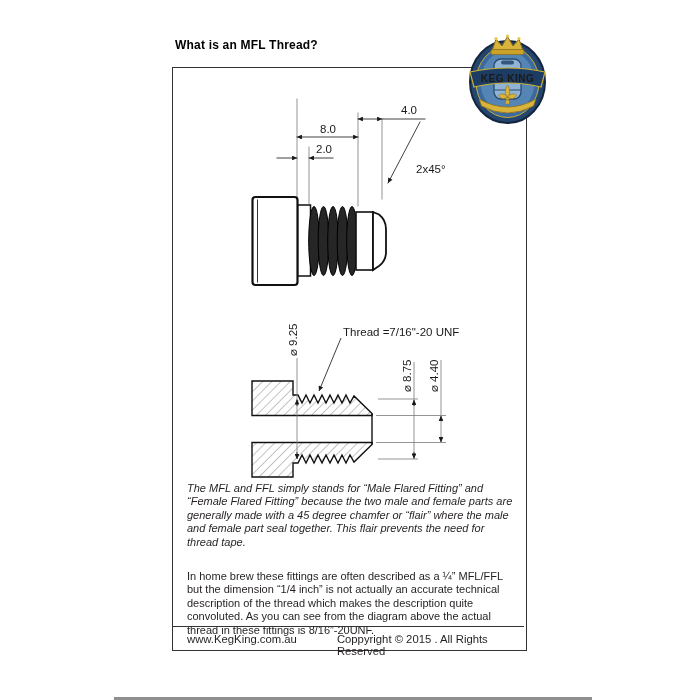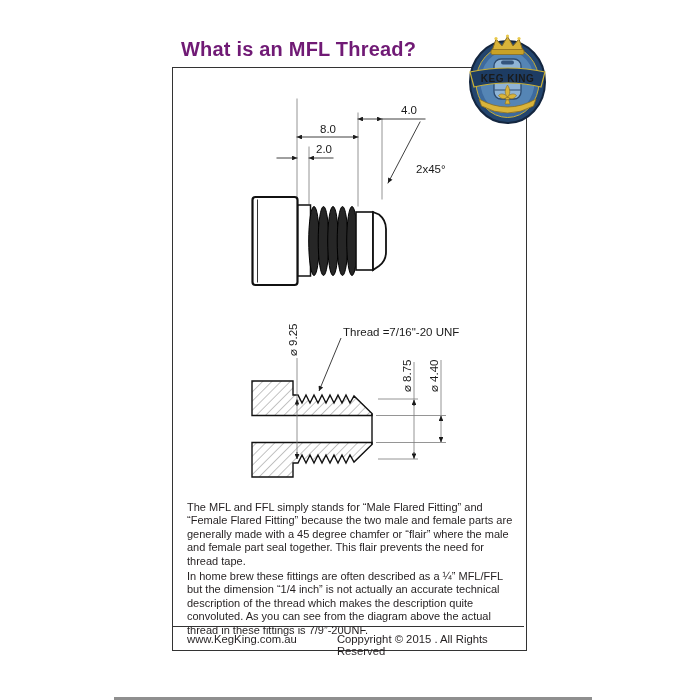--- a/index.html
+++ b/index.html
@@ -1,23 +1,23 @@
 <!DOCTYPE html>
 <html><head>
 <meta charset="utf-8">
 <style>
   html,body{margin:0;padding:0;}
   body{width:700px;height:700px;background:#ffffff;font-family:"Liberation Sans","DejaVu Sans",sans-serif;color:#231f20;}
   .page{position:relative;width:700px;height:700px;background:#fff;overflow:hidden;}
-  .page-title{position:absolute;left:181px;top:38px;font-size:20px;font-weight:700;letter-spacing:.2px;color:#701a75;}
+  .page-title{position:absolute;left:175px;top:38px;font-size:12px;font-weight:700;letter-spacing:.2px;color:#000000;}
   .content-box{position:absolute;left:172px;top:67px;width:353px;height:582px;border:1.6px solid #333;background:#fff;}
   .drawing-svg{position:absolute;left:0;top:0;width:700px;height:700px;}
   .logo-svg{position:absolute;left:466px;top:33px;width:83px;height:91px;}
   .para{position:absolute;left:187px;width:326px;font-size:11px;line-height:13.4px;color:#231f20;}
-  .para1{top:501px;}
+  .para1{top:482px;font-style:italic;}
   .para2{top:570px;}
   .footer-sep{position:absolute;left:173px;top:626px;width:351px;border-top:1.6px solid #333;}
   .footer{position:absolute;left:187px;top:633px;width:322px;display:flex;justify-content:flex-start;font-size:11.3px;color:#231f20;}
   .footer .right{padding-right:2px;padding-left:40px;}
   .bottom-crop-edge{position:absolute;left:114px;top:697px;width:478px;height:3px;background:#8f8f8f;}
   svg text{font-family:"Liberation Sans","DejaVu Sans",sans-serif;fill:#1a1a1a;}
   .dim-label{font-size:11.5px;}
   .note-label{font-size:11.5px;}
 </style>
 </head>
@@ -142,21 +142,21 @@
       <path d="M41.5,64 C39,60.5 34.5,60 32.5,62.5 C34.5,66 38.5,66.8 41.5,64 Z"></path>
       <path d="M41.5,64 C44,60.5 48.5,60 50.5,62.5 C48.5,66 44.5,66.8 41.5,64 Z"></path>
       <rect x="39.7" y="64.5" width="3.6" height="2.2" rx="0.8"></rect>
       <path d="M40.2,66.8 L39,71 L44,71 L42.8,66.8 Z"></path>
     </g>
 
     <path d="M13,66 Q41.5,82 70,66 L67.5,73 Q41.5,87 15.5,73 Z" fill="#d9b43a" stroke="#8a6d1f" stroke-width="0.8"></path>
   </svg>
 
   <div class="para para1">The MFL and FFL simply stands for “Male Flared Fitting” and “Female Flared Fitting” because the two male and female parts are generally made with a 45 degree chamfer or “flair” where the male and female part seal together.  This flair prevents the need for thread tape.</div>
-  <div class="para para2">In home brew these fittings are often described as a ¼” MFL/FFL but the dimension “1/4 inch” is not actually an accurate technical description of the thread which makes the description quite convoluted.  As you can see from the diagram above the actual thread in these fittings is 7/9”-20UNF.</div>
+  <div class="para para2">In home brew these fittings are often described as a ¼” MFL/FFL but the dimension “1/4 inch” is not actually an accurate technical description of the thread which makes the description quite convoluted.  As you can see from the diagram above the actual thread in these fittings is 8/16”-20UNF.</div>
 
   <div class="footer-sep"></div>
   <div class="footer">
     <span class="left">www.KegKing.com.au</span>
     <span class="right">Coppyright © 2015 . All Rights Reserved</span>
   </div>
 
   <div class="bottom-crop-edge"></div>
 </div>
 

